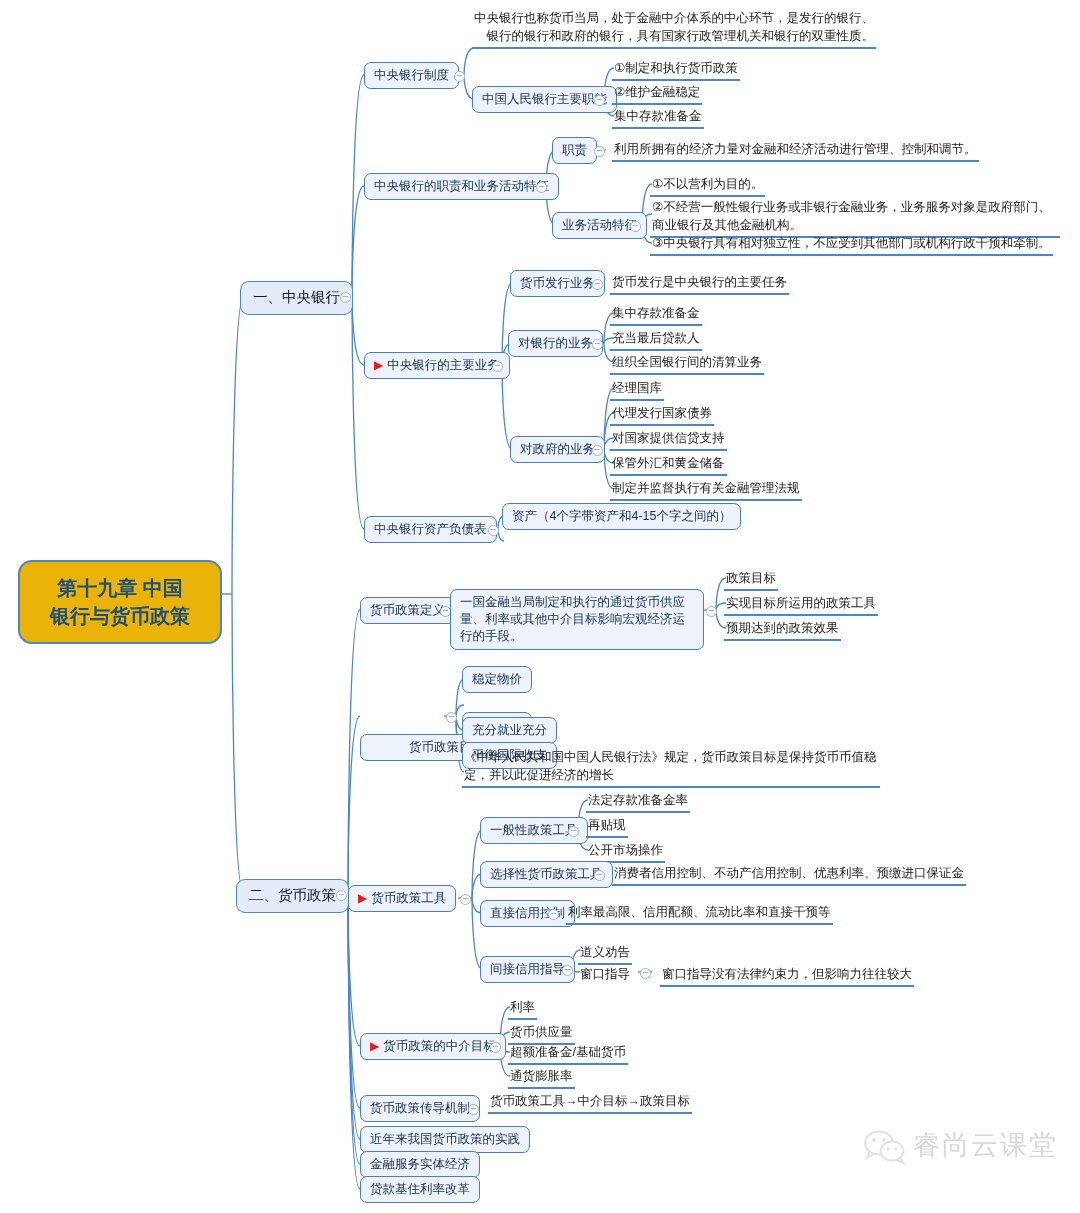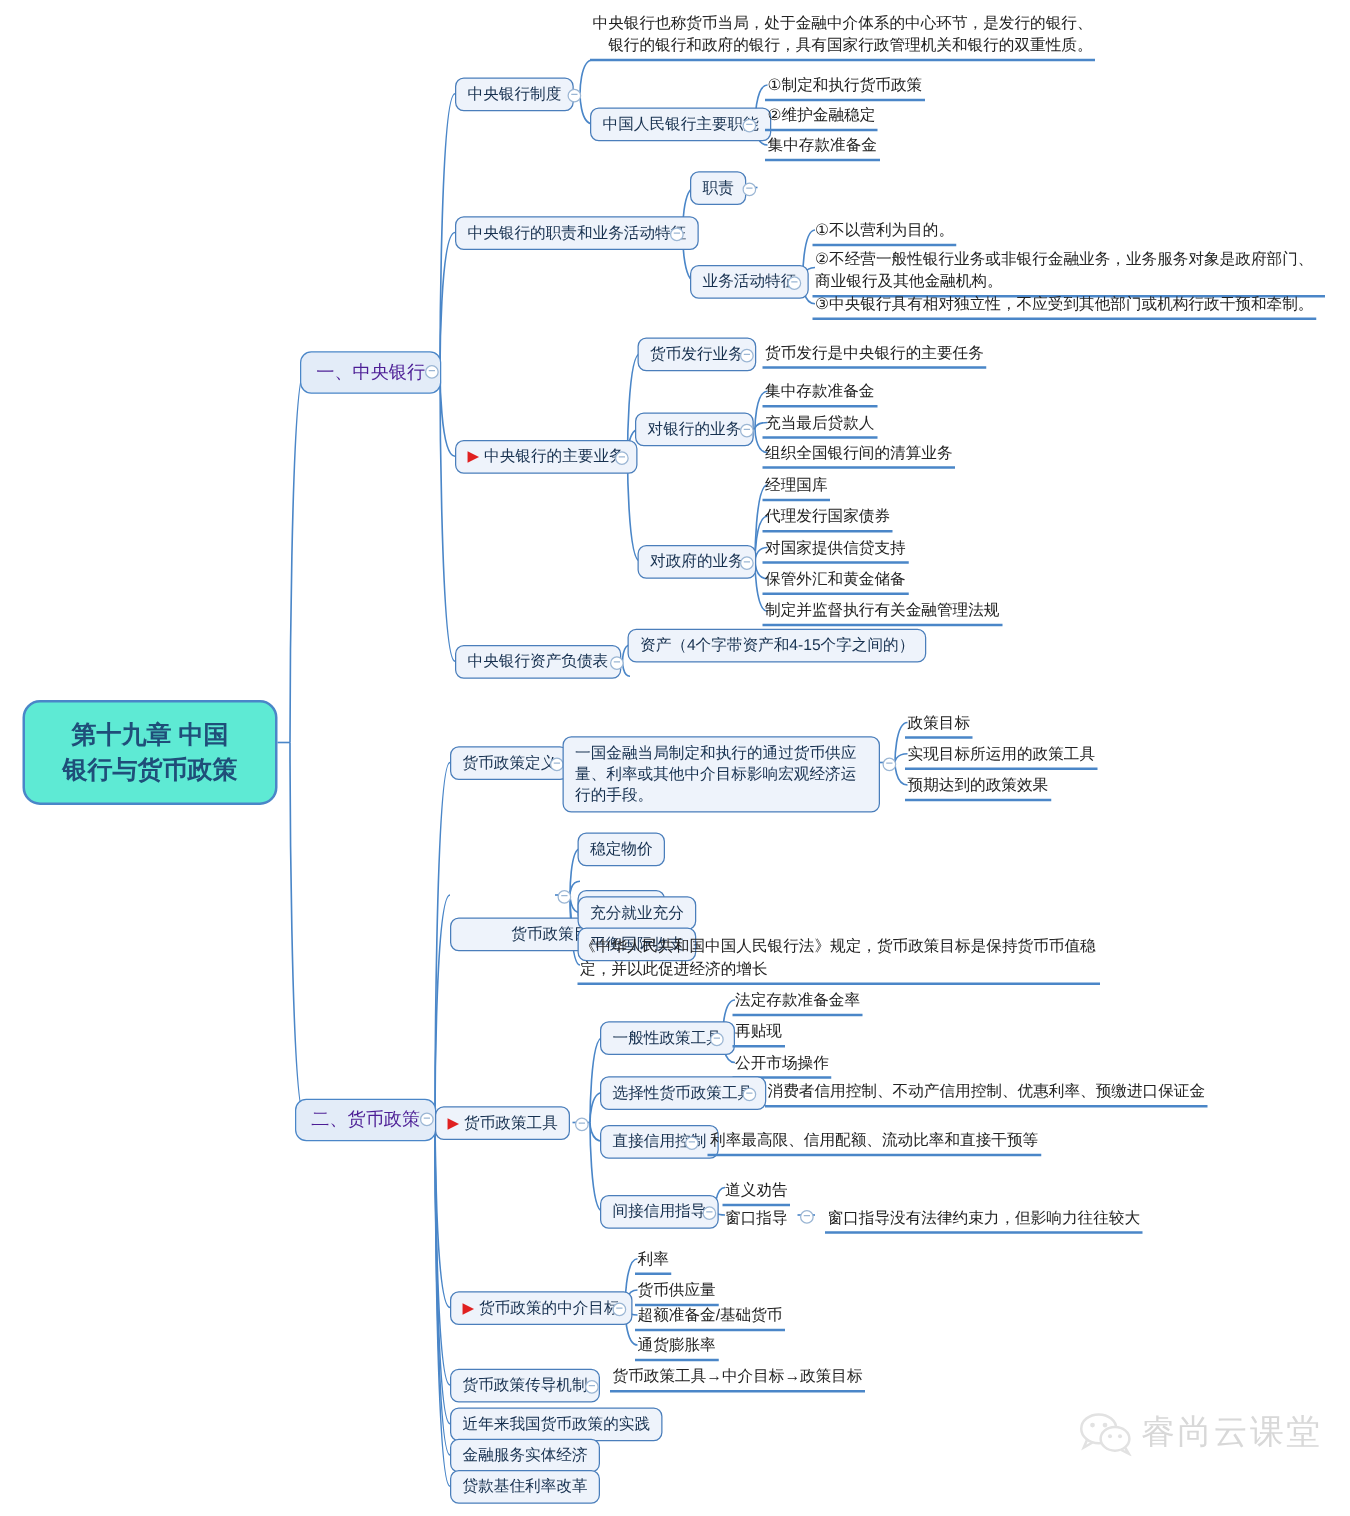--- a/index.html
+++ b/index.html
@@ -20,41 +20,42 @@
     border-radius:7px;
     padding:4px 9px;
     font-size:12.5px;
     line-height:17px;
     color:#16304f;
   }
   .box.wrap{white-space:normal;}
 
   
   .root{
-    background:#5eead4;
+    background:#eab308;
     border:2.4px solid #4a86c8;
     border-radius:14px;
     color:#1f4e79;
     font-weight:bold;
     font-size:20px;
     line-height:28px;
     text-align:center;
     padding:12px 14px;
     white-space:normal;
   }
 
   
   .branch{
     background:#e3ecf8;
     border:1.8px solid #4a86c8;
     border-radius:9px;
     font-size:14.5px;
     line-height:20px;
-    color:#4c1d95;
+    color:#0f172a;
     padding:6px 12px;
+    font-family:Liberation Mono, monospace;
   }
 
   
   .leaf{
     font-size:12.5px;
     line-height:18px;
     color:#222;
     padding:1px 2px 2px 2px;
     border-bottom:2px solid #4a86c8;
     white-space:nowrap;
@@ -237,20 +238,23 @@
 
   <div class="node box" style="left:364px;top:173px;">
     <span>中央银行的职责和业务活动特征</span>
   </div>
   <div class="toggle" style="left:536px;top:182px;"></div>
 
   <div class="node box" style="left:552px;top:137px;">
     <span>职责</span>
   </div>
   <div class="toggle" style="left:594px;top:146px;"></div>
+  <div class="node leaf" style="left:612px;top:139px;">
+    <span>利用所拥有的经济力量对金融和经济活动进行管理、控制和调节。</span>
+  </div>
 
   <div class="node box" style="left:552px;top:212px;">
     <span>业务活动特征</span>
   </div>
   <div class="toggle" style="left:630px;top:221px;"></div>
 
   <div class="node leaf" style="left:650px;top:174px;">
     <span>①不以营利为目的。</span>
   </div>
   <div class="node leaf wrap" style="left:650px;top:197px;width:410px;">

